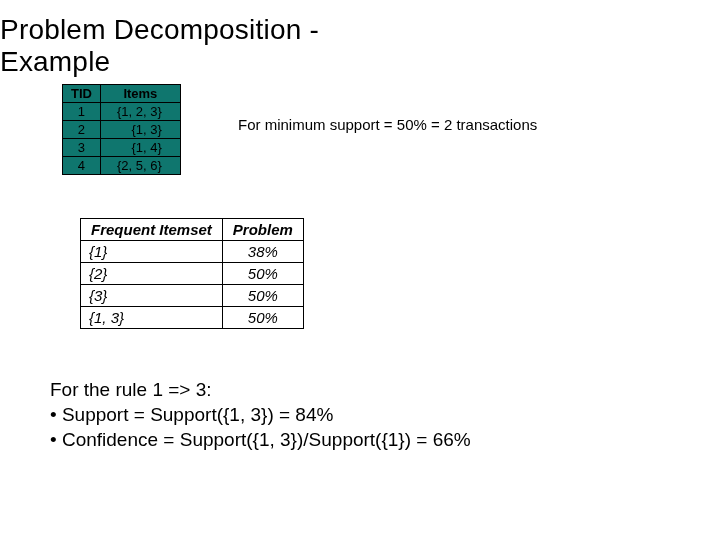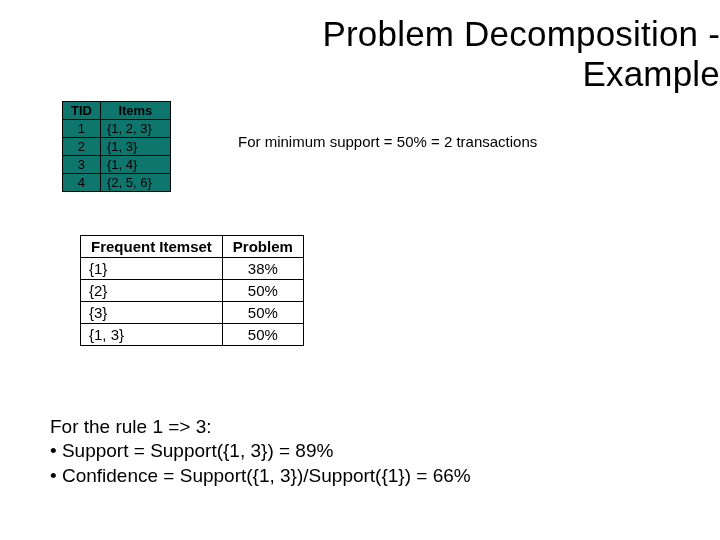--- a/index.html
+++ b/index.html
@@ -7,22 +7,22 @@
     margin: 0;
     padding: 0;
     width: 720px;
     height: 540px;
     background: #fff;
     font-family: Arial, Helvetica, sans-serif;
     color: #000;
     position: relative;
   }
   .title {
-    text-align: right;
-    font-size: 35px;
+    text-align: left;
+    font-size: 28px;
     font-weight: normal;
     padding-top: 14px;
     line-height: 1.15;
     letter-spacing: 0.2px;
   }
   .content {
     position: relative;
     width: 100%;
   }
   .trans-table {
@@ -33,51 +33,51 @@
     font-size: 13px;
   }
   .trans-table th, .trans-table td {
     border: 1px solid #000;
     padding: 1px 8px;
     text-align: center;
     background: #0f766e;
     height: 18px;
   }
   .trans-table th { font-weight: bold; }
-  .trans-table td.items { text-align: left; padding-left: 6px; padding-right: 18px; }
+  .trans-table td.items { text-align: right; padding-left: 16px; padding-right: 18px; }
   .support-text {
     position: absolute;
     top: 38px;
     left: 238px;
     font-size: 15px;
     line-height: 1.25;
   }
   .freq-table {
     position: absolute;
     top: 140px;
     left: 80px;
     border-collapse: collapse;
     font-size: 15px;
   }
   .freq-table th, .freq-table td {
     border: 1px solid #000;
     padding: 2px 10px;
     text-align: center;
     background: #fff;
     height: 21px;
+    font-style: italic;
   }
   .freq-table th { font-weight: bold; }
   .freq-table td.itemset { text-align: left; padding-left: 8px; padding-right: 40px; }
   .rule-block {
     position: absolute;
     top: 300px;
     left: 50px;
     font-size: 19px;
     line-height: 1.3;
-    margin-top: 20px;
   }
 </style>
 </head>
 <body>
 
 <div class="title">
   <span>Problem Decomposition -</span><br>
   <span>Example</span>
 </div>
 
@@ -132,17 +132,17 @@
     </tr>
     <tr>
       <td class="itemset">{1, 3}</td>
       <td>50%</td>
     </tr>
   </tbody>
     </table>
 
   <div class="rule-block">
     <div>For the rule 1 =&gt; 3:</div>
-    <div>• Support = Support({1, 3}) = 89%</div>
+    <div>• Support = Support({1, 3}) = 84%</div>
     <div>• Confidence = Support({1, 3})/Support({1}) = 66%</div>
   </div>
 
 </div>
 
 </body></html>

